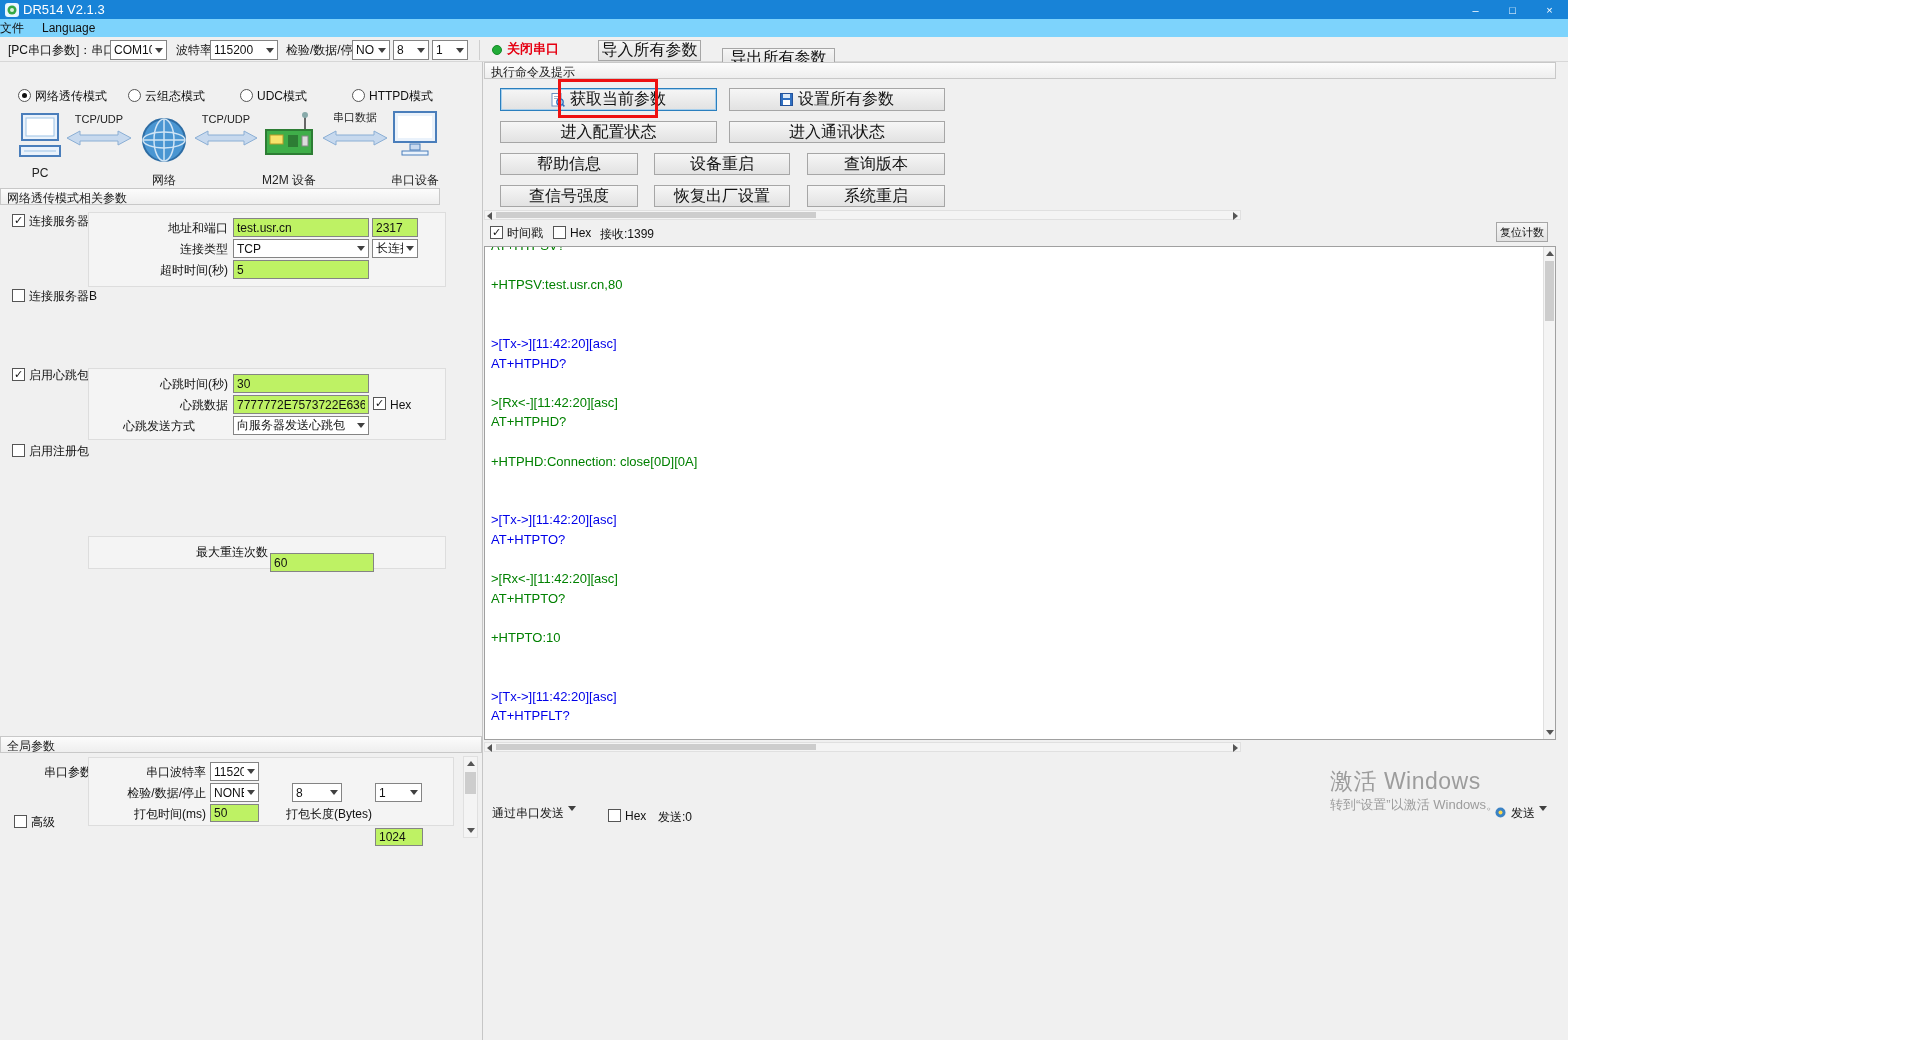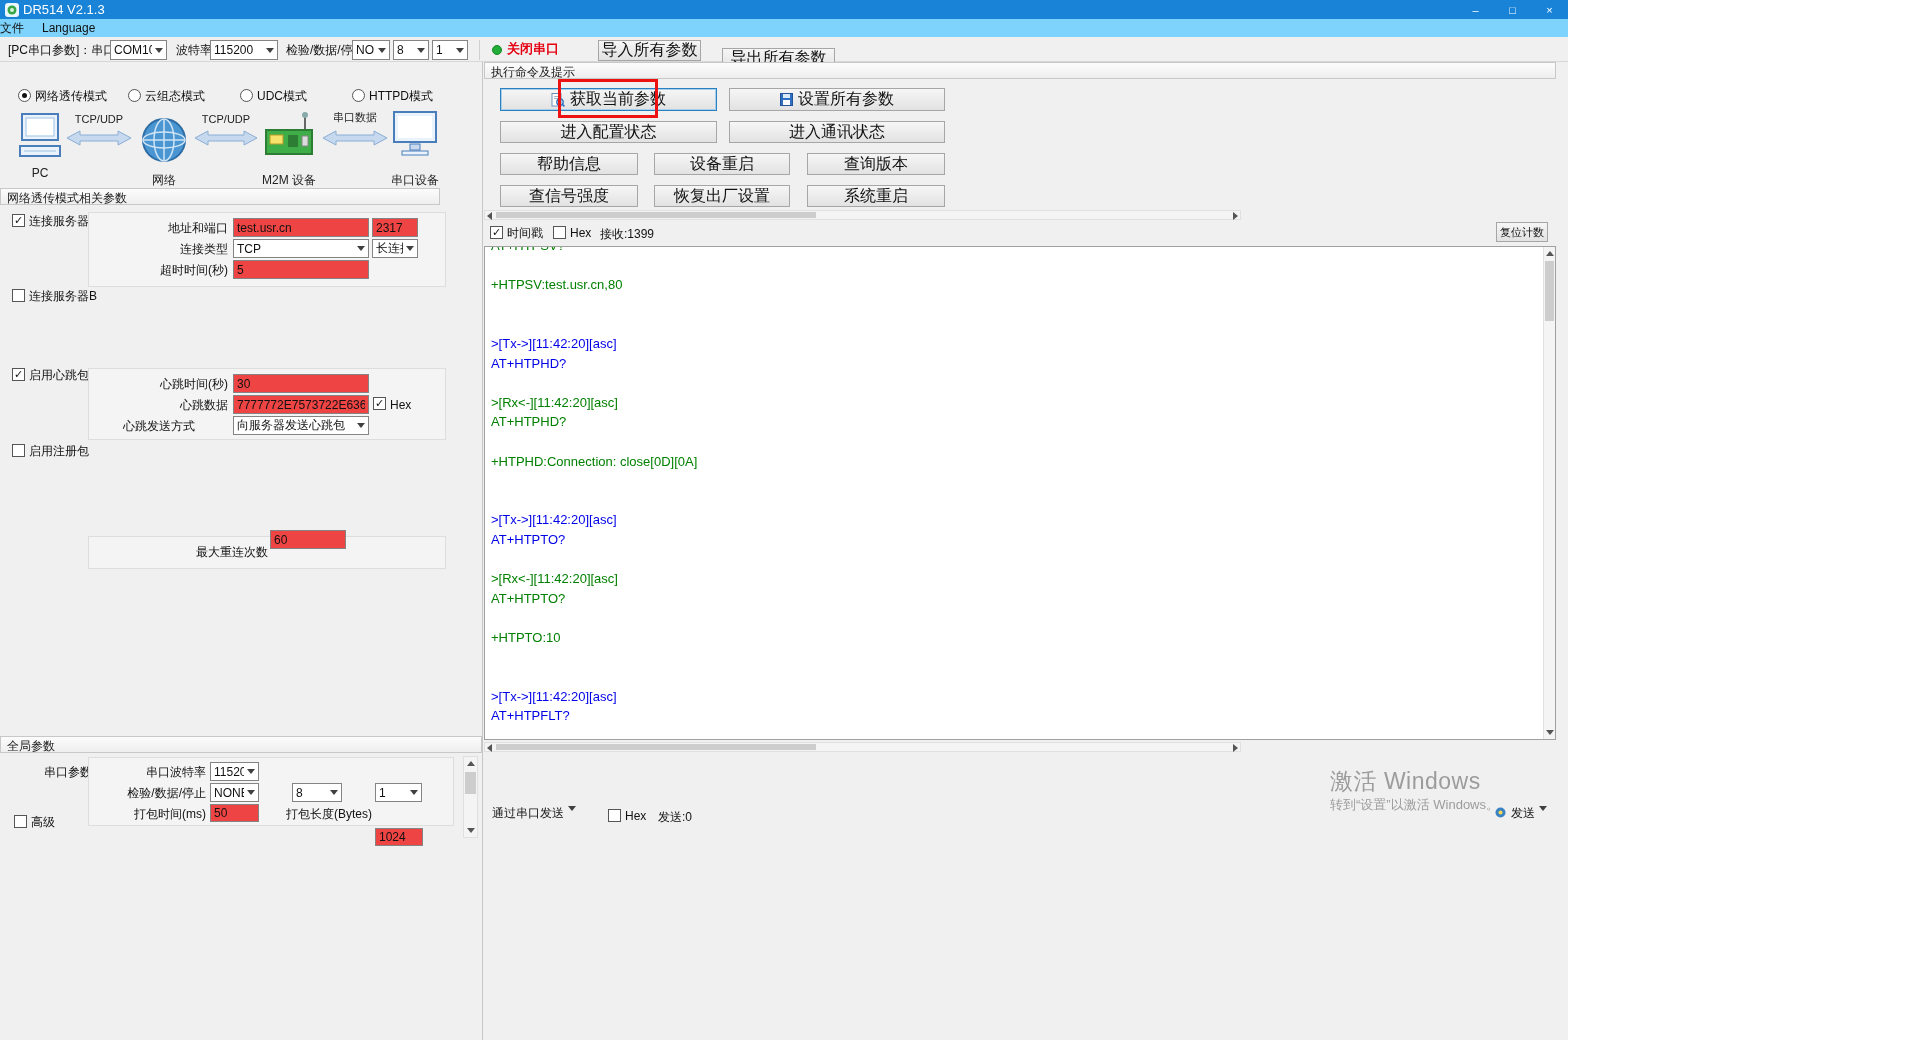--- a/index.html
+++ b/index.html
@@ -10,21 +10,21 @@
   .titlebar .title{font-size:13px;margin-left:9px}
   .win-controls{margin-left:auto;display:flex;height:19px}
   .winbtn{width:37px;height:19px;display:flex;align-items:center;justify-content:center;font-size:11px;color:#fff}
   .menubar{position:absolute;left:0;top:19px;width:1568px;height:18px;background:#7dd3fc;display:flex;align-items:center;gap:18px;}
   .menubar span{font-size:12px}
   .toolbar{position:absolute;left:0;top:37px;width:1568px;height:25px;background:#f0f0f0;border-bottom:1px solid #d7d7d7}
   .lbl{position:absolute;font-size:12px;white-space:nowrap;line-height:14px}
   .combo{position:absolute;display:flex;align-items:center;background:#fff;border:1px solid #848484;padding-left:3px}
   .combo .txt{flex:1;overflow:hidden;white-space:nowrap;font-size:12px}
   .tri{width:0;height:0;border-left:4px solid transparent;border-right:4px solid transparent;border-top:5px solid #404040;margin:0 3px;flex:none}
-  .inp{position:absolute;background:#ef4444;border:1px solid #848484;font-size:12px;padding:0 3px;font-family:inherit;color:#111}
+  .inp{position:absolute;background:#bef264;border:1px solid #848484;font-size:12px;padding:0 3px;font-family:inherit;color:#111}
   .btn{position:absolute;display:flex;align-items:center;justify-content:center;gap:5px;background:linear-gradient(#f6f6f6,#e2e2e2);border:1px solid #a6a6a6;font-size:16px;white-space:nowrap;cursor:default}
   .btn.focused{border:1px solid #2a7fbe;box-shadow:inset 0 0 0 1px #a8cfec}
   .cb{position:absolute;width:13px;height:13px;background:#fff;border:1px solid #555;display:flex;align-items:center;justify-content:center}
   .cb.on::after{content:"✓";font-size:11px;line-height:1;color:#111;margin-top:-1px}
   .radio{position:absolute;width:13px;height:13px;border-radius:50%;background:#fff;border:1px solid #555}
   .radio.on::after{content:"";position:absolute;left:3px;top:3px;width:5px;height:5px;border-radius:50%;background:#111}
   .hdr{position:absolute;height:17px;background:linear-gradient(#fcfcfc,#eeeeee);border:1px solid #c8c8c8;font-size:12px;padding:1px 6px;color:#222;white-space:nowrap}
   .gbox{position:absolute;background:#f4f4f4;border:1px solid #dddddd}
   .log{position:absolute;background:#fff;border:1px solid #a0a0a0;overflow:hidden}
   .log-line{height:19.6px;font-size:13px;white-space:pre}
@@ -214,21 +214,21 @@
   <div class="combo" style="left:233px;top:416px;width:136px;height:19px">
     <span class="txt">向服务器发送心跳包</span>
         <span class="tri"></span>
   </div>
 
   <span class="cb" style="left:12px;top:444px"></span>
   <span class="lbl" style="left:29px;top:444px">启用注册包</span>
 
   <div class="gbox" style="left:88px;top:536px;width:358px;height:33px"></div>
   <span class="lbl" style="left:150px;top:545px;width:118px;text-align:right">最大重连次数</span>
-  <input class="inp" style="left: 270px; top: 530px; width: 76px; height: 19px;" readonly="" value="60">
+  <input class="inp" style="left: 270px; top: 553px; width: 104px; height: 19px;" readonly="" value="60">
 
   <div class="hdr" style="left:0;top:736px;width:482px">全局参数</div>
   <span class="lbl" style="left:44px;top:765px">串口参数</span>
   <div class="gbox" style="left:88px;top:757px;width:366px;height:69px"></div>
   <span class="lbl" style="left:100px;top:765px;width:106px;text-align:right">串口波特率</span>
   <div class="combo" style="left:210px;top:762px;width:49px;height:19px">
     <span class="txt">115200</span>
         <span class="tri"></span>
   </div>
   <span class="lbl" style="left:100px;top:786px;width:106px;text-align:right">检验/数据/停止</span>

